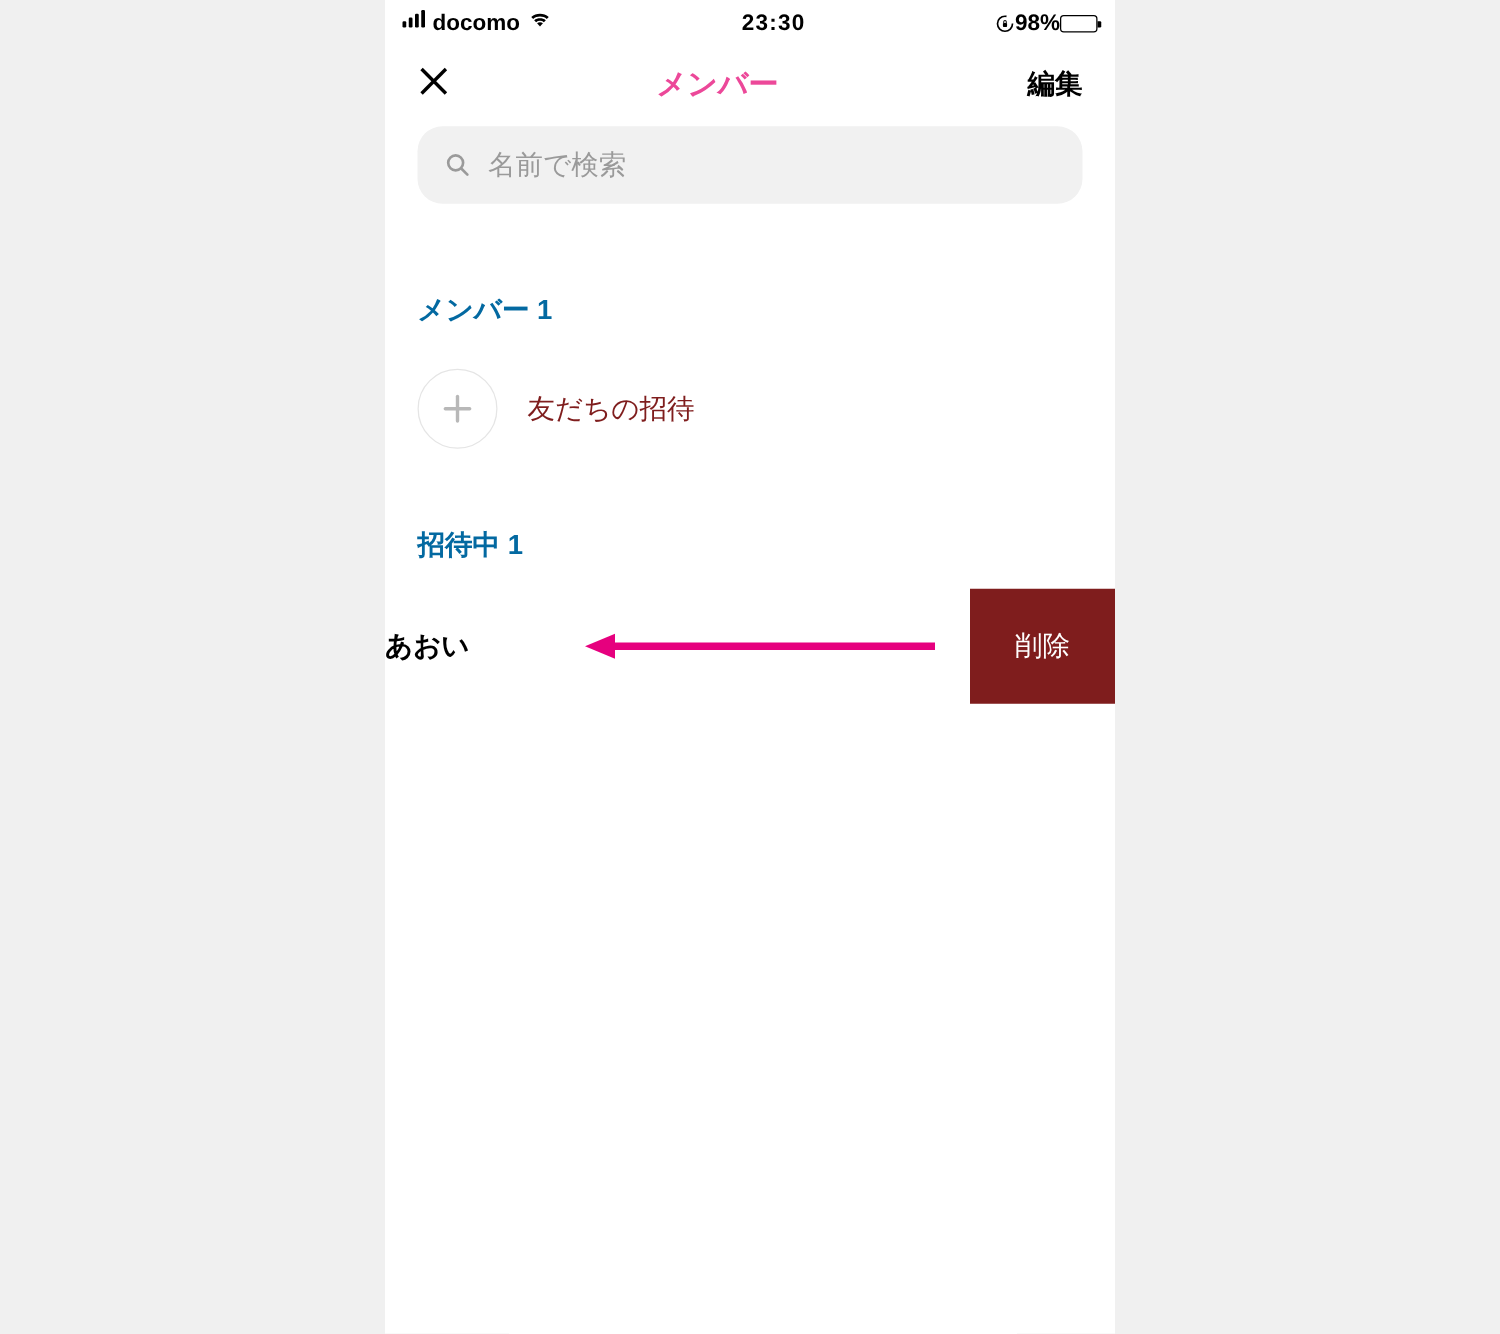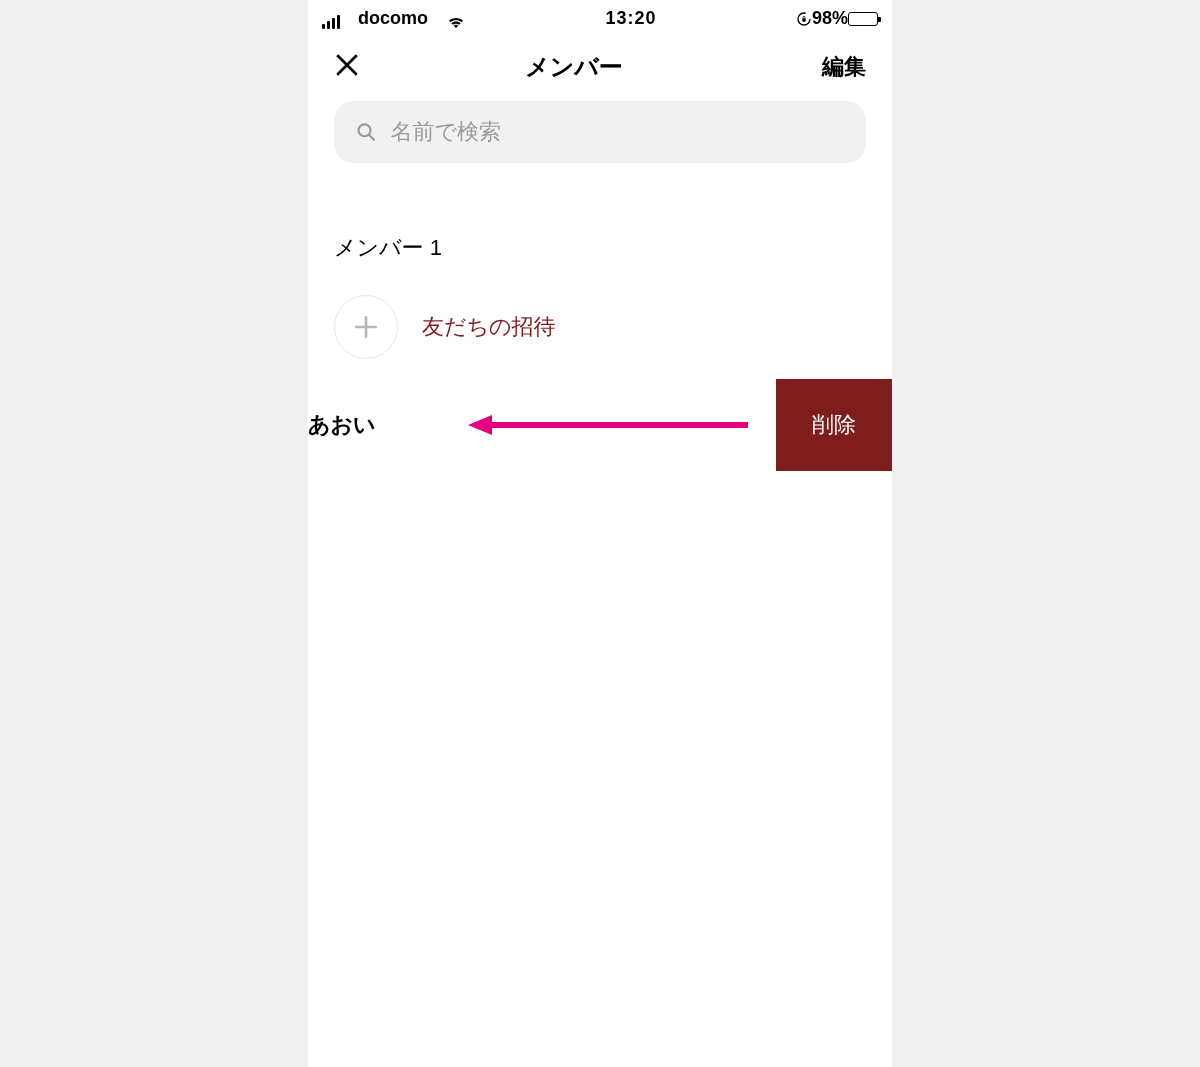--- a/index.html
+++ b/index.html
@@ -21,21 +21,21 @@
   
   .status-bar {
     display: flex;
     justify-content: space-between;
     align-items: center;
     padding: 8px 14px 4px 14px;
     font-size: 18px;
     font-weight: 600;
     color: #000;
   }
-  .status-left { display: flex; align-items: flex-end; gap: 18px; }
+  .status-left { display: flex; align-items: flex-start; gap: 6px; }
   .signal-bars {
     display: flex;
     align-items: flex-end;
     gap: 2px;
     height: 14px;
   }
   .signal-bars span {
     width: 3px;
     background: #000;
     border-radius: 1px;
@@ -76,21 +76,21 @@
   .header {
     display: flex;
     align-items: center;
     justify-content: space-between;
     padding: 18px 26px 18px 26px;
   }
   .close-icon { width: 26px; height: 26px; }
   .header-title {
     font-size: 24px;
     font-weight: 700;
-    color: #000000;
+    color: #ec4899;
   }
   .edit-btn {
     font-size: 22px;
     font-weight: 700;
     color: #000000;
     margin-left: 34px;
   }
   
   .search-wrap {
     padding: 0 26px;
@@ -112,22 +112,22 @@
     outline: none;
     width: 100%;
   }
   .search-input::placeholder { color: #9a9a9a; }
   
   .section {
     padding: 0 26px;
   }
   .section-title {
     font-size: 22px;
-    font-weight: 400;
-    color: #000000;
+    font-weight: 700;
+    color: #0369a1;
     margin-top: 70px;
     margin-bottom: 20px;
   }
   .section-title.tight { margin-top: 50px; }
   .row {
     display: flex;
     align-items: center;
     gap: 24px;
     padding: 12px 0;
   }
@@ -224,21 +224,21 @@
           <span></span>
           <span></span>
       </span>
       <span>docomo</span>
       <svg class="wifi-icon" viewBox="0 0 24 18">
         <path d="M12 17 L9 13.5 C10.7 12.2 13.3 12.2 15 13.5 Z" fill="#000"></path>
         <path d="M6 10.5 C9.3 7.8 14.7 7.8 18 10.5 L16 12.5 C13.7 10.7 10.3 10.7 8 12.5 Z" fill="#000"></path>
         <path d="M3 7.2 C8 2.9 16 2.9 21 7.2 L19 9.2 C15.1 5.9 8.9 5.9 5 9.2 Z" fill="#000"></path>
       </svg>
     </div>
-    <div class="status-center">13:20</div>
+    <div class="status-center">23:30</div>
     <div class="status-right">
       <svg class="lock-rotate" viewBox="0 0 24 24">
         <circle cx="12" cy="12" r="9" fill="none" stroke="#000" stroke-width="2" stroke-dasharray="44 12"></circle>
         <rect x="9.5" y="11" width="5" height="5" rx="1" fill="#000"></rect>
         <path d="M10.5 11 V9.5 a1.5 1.5 0 0 1 3 0 V11" fill="none" stroke="#000" stroke-width="1.2"></path>
       </svg>
       <span>98%</span>
       <span class="battery"><span class="battery-fill"></span></span>
     </div>
   </div>
@@ -271,20 +271,21 @@
       <div class="avatar-circle">
         <svg class="plus-icon" viewBox="0 0 24 24">
           <line x1="12" y1="3" x2="12" y2="21" stroke="#b8b8b8" stroke-width="2.5" stroke-linecap="round"></line>
           <line x1="3" y1="12" x2="21" y2="12" stroke="#b8b8b8" stroke-width="2.5" stroke-linecap="round"></line>
         </svg>
       </div>
       <span class="row-label">友だちの招待</span>
     </div>
 
 
+    <div class="section-title tight">招待中 1</div>
   </div>
 
   <div class="swipe-row">
     <div class="swipe-content">
       <span class="swipe-name">あおい</span>
     </div>
 
     <svg class="arrow-annotation" viewBox="0 0 280 24">
       <line x1="20" y1="12" x2="280" y2="12" stroke="#e6007e" stroke-width="6"></line>
       <polygon points="0,12 24,2 24,22" fill="#e6007e"></polygon>

